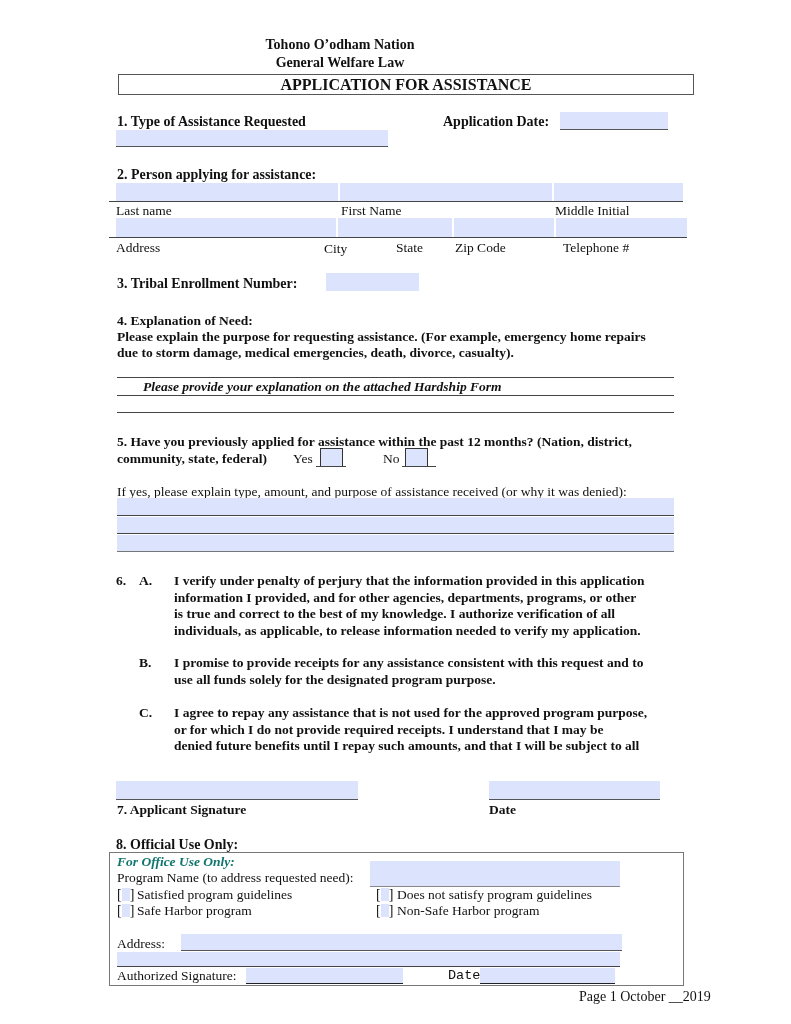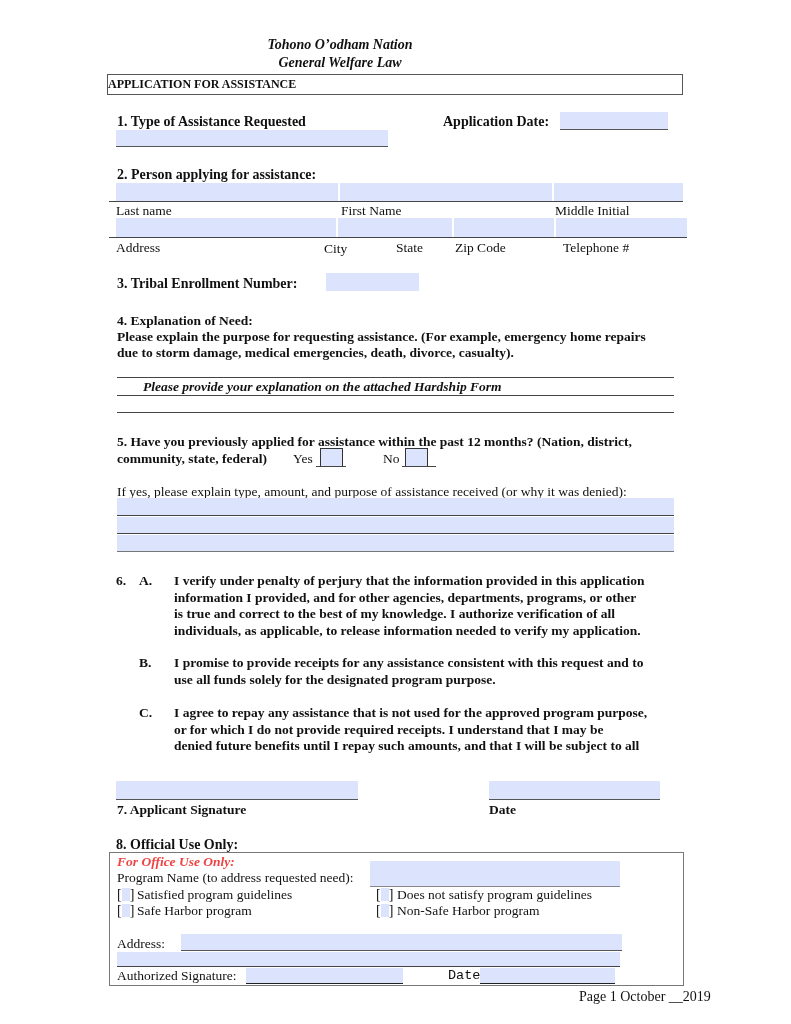--- a/index.html
+++ b/index.html
@@ -5,23 +5,23 @@
   html, body { margin:0; padding:0; background:#ffffff; }
   body { width:791px; height:1024px; position:relative; overflow:hidden;
          font-family:"Liberation Serif", "DejaVu Serif", serif; color:#111; }
   .abs { position:absolute; }
   .b { font-weight:bold; }
   .t13 { font-size:13.5px; line-height:16px; }
   .t14 { font-size:14px; line-height:17px; }
   .fld { position:absolute; background:#dce3fc; }
   .fld-ul { border-bottom:1.5px solid #555; }
   .hline { position:absolute; height:0; border-top:1.5px solid #444; }
-  .title { width:680px; text-align:center; font-weight:bold; font-size:14px;font-style:italic; }
-  .banner { position:absolute; left:107px; top:74px; width:574px; height:19px;
-            border:1.5px solid #555; font-weight:bold; font-size:12px; line-height:19px; }
+  .title { width:680px; text-align:center; font-weight:bold; font-size:14px; }
+  .banner { position:absolute; left:118px; top:74px; width:574px; height:19px;
+            border:1.5px solid #555; text-align:center; font-weight:bold; font-size:16px; line-height:19px; }
   .chkbox { position:absolute; width:21px; height:17px; background:#dce3fc; border:1.5px solid #333; }
   .bracket { position:absolute; font-size:14px; line-height:16px; }
   .bracket .inner { display:inline-block; width:8px; height:13px; background:#dce3fc; vertical-align:-2px; }
   .official-box { position:absolute; left:109px; top:852px; width:573px; height:132px; border:1.5px solid #777; }
   .para { position:absolute; font-weight:bold; font-size:13.5px; line-height:16.5px; }
 </style>
 </head>
 <body>
 
 <div class="abs title" style="top:37px;">Tohono O’odham Nation</div>
@@ -103,21 +103,21 @@
   <div>denied future benefits until I repay such amounts, and that I will be subject to all</div>
 </div>
 
 <div class="fld fld-ul" style="left:116px; top:781px; width:242px; height:18px;"></div>
 <div class="abs b t13" style="left:117px; top:802px;">7. Applicant Signature</div>
 <div class="fld fld-ul" style="left:489px; top:781px; width:171px; height:18px;"></div>
 <div class="abs b t13" style="left:489px; top:802px;">Date</div>
 
 <div class="abs b t14" style="left:116px; top:836px;">8.  Official Use Only:</div>
 <div class="official-box"></div>
-<div class="abs b t13" style="left:117px; top:854px; font-style:italic; color:#ef4444;">For Office Use Only:</div>
+<div class="abs b t13" style="left:117px; top:854px; font-style:italic; color:#0f766e;">For Office Use Only:</div>
 <div class="abs t13" style="left:117px; top:870px;">Program Name (to address requested need):</div>
 <div class="fld" style="left:370px; top:861px; width:250px; height:25px; border-bottom:1px solid #888;"></div>
 
 <div class="bracket" style="left:117px; top:887px;">[<span class="inner"></span>]</div>
 <div class="abs t13" style="left:137px; top:887px;">Satisfied program guidelines</div>
 <div class="bracket" style="left:376px; top:887px;">[<span class="inner"></span>]</div>
 <div class="abs t13" style="left:397px; top:887px;">Does not satisfy program guidelines</div>
 <div class="bracket" style="left:117px; top:903px;">[<span class="inner"></span>]</div>
 <div class="abs t13" style="left:137px; top:903px;">Safe Harbor program</div>
 <div class="bracket" style="left:376px; top:903px;">[<span class="inner"></span>]</div>

